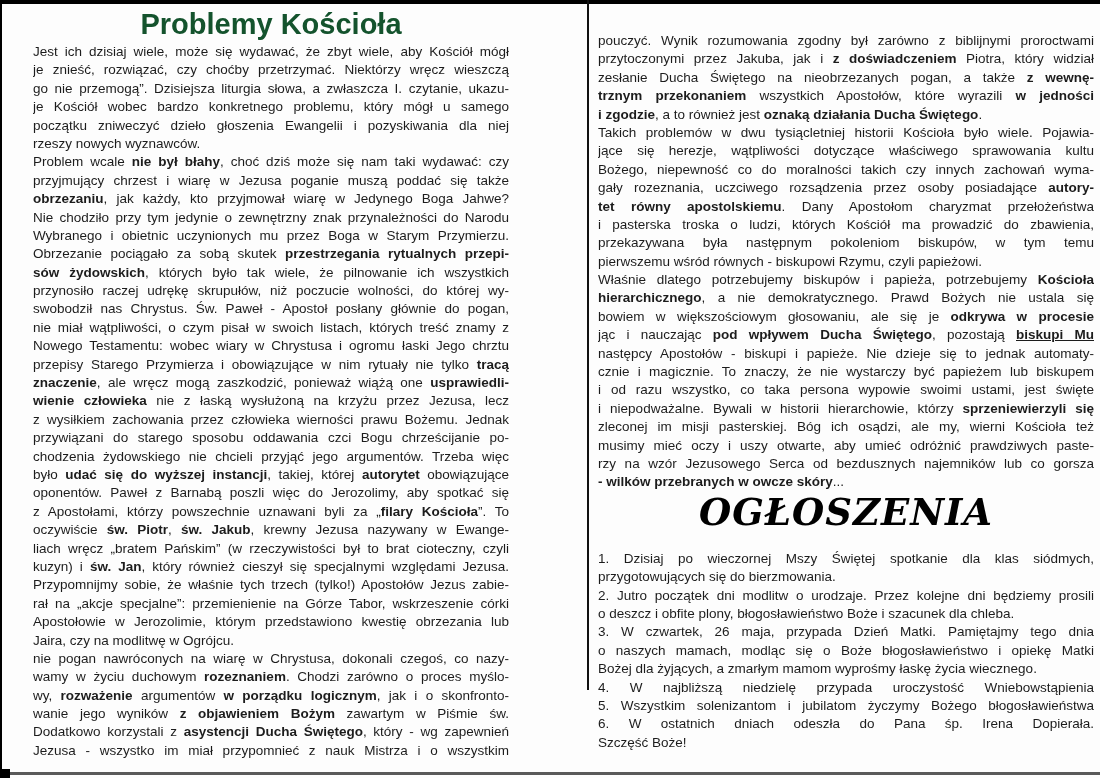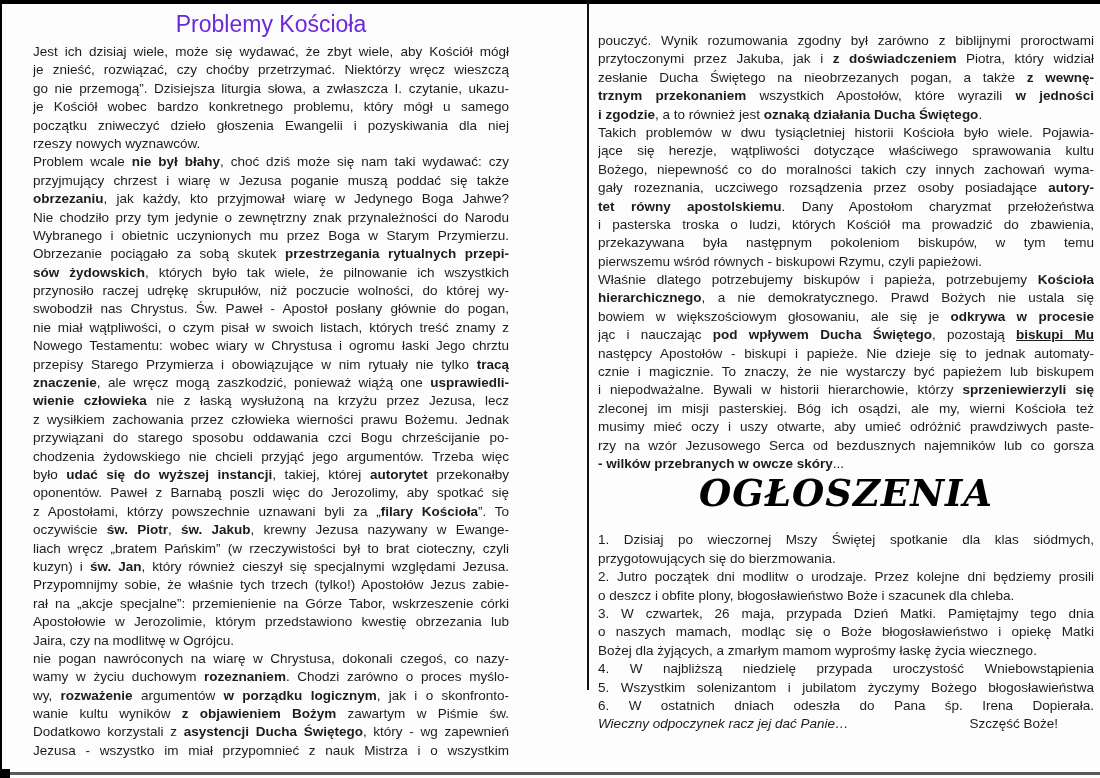--- a/index.html
+++ b/index.html
@@ -13,21 +13,21 @@
   .fold-line{position:absolute;left:587px;top:0;width:2px;height:690px;background:#111;}
   .border-bottom{position:absolute;left:0;top:772px;width:1100px;height:3px;background:#5a5a5a;}
   .corner-mark{position:absolute;left:0;top:769px;width:10px;height:9px;background:#000;}
 
   .col{position:absolute;font-size:13.5px;line-height:18.4px;}
   .col-left{left:33px;top:12px;width:476px;}
   .col-right{left:598px;top:32px;width:496px;}
 
   .article-title{
     margin:0 0 6px 0;text-align:center;
-    font-size:23px;line-height:25px;font-weight:400;color:#6d28d9;
+    font-size:29px;line-height:25px;font-weight:700;color:#14532d;
   }
   .tl{
     text-align:justify;text-align-last:justify;
     height:18.4px;overflow:hidden;white-space:normal;
   }
   .tl.tl-end{text-align-last:left;}
   .tl span.b{font-weight:700;}
   .tl span.u{text-decoration:underline;}
 
   .announcements-heading{
@@ -70,34 +70,34 @@
       <div class="tl"><span>przynosiło raczej udrękę skrupułów, niż poczucie wolności, do której wy-</span></div>
       <div class="tl"><span>swobodził nas Chrystus. Św. Paweł - Apostoł posłany głównie do pogan,</span></div>
       <div class="tl"><span>nie miał wątpliwości, o czym pisał w swoich listach, których treść znamy z</span></div>
       <div class="tl"><span>Nowego Testamentu: wobec wiary w Chrystusa i ogromu łaski Jego chrztu</span></div>
       <div class="tl"><span>przepisy Starego Przymierza i obowiązujące w nim rytuały nie tylko </span><span class="b">tracą</span></div>
       <div class="tl"><span class="b">znaczenie</span><span>, ale wręcz mogą zaszkodzić, ponieważ wiążą one </span><span class="b">usprawiedli-</span></div>
       <div class="tl"><span class="b">wienie człowieka</span><span> nie z łaską wysłużoną na krzyżu przez Jezusa, lecz</span></div>
       <div class="tl"><span>z wysiłkiem zachowania przez człowieka wierności prawu Bożemu. Jednak</span></div>
       <div class="tl"><span>przywiązani do starego sposobu oddawania czci Bogu chrześcijanie po-</span></div>
       <div class="tl"><span>chodzenia żydowskiego nie chcieli przyjąć jego argumentów. Trzeba więc</span></div>
-      <div class="tl"><span>było </span><span class="b">udać się do wyższej instancji</span><span>, takiej, której </span><span class="b">autorytet</span><span> przekonałby</span></div>
+      <div class="tl"><span>było </span><span class="b">udać się do wyższej instancji</span><span>, takiej, której </span><span class="b">autorytet</span><span> obowiązujące</span></div>
       <div class="tl"><span>oponentów. Paweł z Barnabą poszli więc do Jerozolimy, aby spotkać się</span></div>
       <div class="tl"><span>z Apostołami, którzy powszechnie uznawani byli za „</span><span class="b">filary Kościoła</span><span>”. To</span></div>
       <div class="tl"><span>oczywiście </span><span class="b">św. Piotr</span><span>, </span><span class="b">św. Jakub</span><span>, krewny Jezusa nazywany w Ewange-</span></div>
       <div class="tl"><span>liach wręcz „bratem Pańskim” (w rzeczywistości był to brat cioteczny, czyli</span></div>
       <div class="tl"><span>kuzyn) i </span><span class="b">św. Jan</span><span>, który również cieszył się specjalnymi względami Jezusa.</span></div>
       <div class="tl"><span>Przypomnijmy sobie, że właśnie tych trzech (tylko!) Apostołów Jezus zabie-</span></div>
       <div class="tl"><span>rał na „akcje specjalne”: przemienienie na Górze Tabor, wskrzeszenie córki</span></div>
       <div class="tl"><span>Apostołowie w Jerozolimie, którym przedstawiono kwestię obrzezania lub</span></div>
       <div class="tl tl-end"><span>Jaira, czy na modlitwę w Ogrójcu.</span></div>
       <div class="tl"><span>nie pogan nawróconych na wiarę w Chrystusa, dokonali czegoś, co nazy-</span></div>
       <div class="tl"><span>wamy w życiu duchowym </span><span class="b">rozeznaniem</span><span>. Chodzi zarówno o proces myślo-</span></div>
       <div class="tl"><span>wy, </span><span class="b">rozważenie</span><span> argumentów </span><span class="b">w porządku logicznym</span><span>, jak i o skonfronto-</span></div>
-      <div class="tl"><span>wanie kultu wyników </span><span class="b">z objawieniem Bożym</span><span> zawartym w Piśmie św.</span></div>
+      <div class="tl"><span>wanie jego wyników </span><span class="b">z objawieniem Bożym</span><span> zawartym w Piśmie św.</span></div>
       <div class="tl"><span>Dodatkowo korzystali z </span><span class="b">asystencji Ducha Świętego</span><span>, który - wg zapewnień</span></div>
       <div class="tl"><span>Jezusa - wszystko im miał przypomnieć z nauk Mistrza i o wszystkim</span></div>
     </div>
 </div>
 
 <div class="col col-right">
   <div>
       <div class="tl"><span>pouczyć. Wynik rozumowania zgodny był zarówno z biblijnymi proroctwami</span></div>
       <div class="tl"><span>przytoczonymi przez Jakuba, jak i </span><span class="b">z doświadczeniem</span><span> Piotra, który widział</span></div>
       <div class="tl"><span>zesłanie Ducha Świętego na nieobrzezanych pogan, a także </span><span class="b">z wewnę-</span></div>
@@ -110,36 +110,36 @@
       <div class="tl"><span class="b">tet równy apostolskiemu</span><span>. Dany Apostołom charyzmat przełożeństwa</span></div>
       <div class="tl"><span>i pasterska troska o ludzi, których Kościół ma prowadzić do zbawienia,</span></div>
       <div class="tl"><span>przekazywana była następnym pokoleniom biskupów, w tym temu</span></div>
       <div class="tl tl-end"><span>pierwszemu wśród równych - biskupowi Rzymu, czyli papieżowi.</span></div>
       <div class="tl"><span>Właśnie dlatego potrzebujemy biskupów i papieża, potrzebujemy </span><span class="b">Kościoła</span></div>
       <div class="tl"><span class="b">hierarchicznego</span><span>, a nie demokratycznego. Prawd Bożych nie ustala się</span></div>
       <div class="tl"><span>bowiem w większościowym głosowaniu, ale się je </span><span class="b">odkrywa w procesie</span></div>
       <div class="tl"><span>jąc i nauczając </span><span class="b">pod wpływem Ducha Świętego</span><span>, pozostają </span><span class="b u">biskupi Mu</span></div>
       <div class="tl"><span>następcy Apostołów - biskupi i papieże. Nie dzieje się to jednak automaty-</span></div>
       <div class="tl"><span>cznie i magicznie. To znaczy, że nie wystarczy być papieżem lub biskupem</span></div>
+      <div class="tl"><span>i od razu wszystko, co taka persona wypowie swoimi ustami, jest święte</span></div>
       <div class="tl"><span>i niepodważalne. Bywali w historii hierarchowie, którzy </span><span class="b">sprzeniewierzyli się</span></div>
       <div class="tl"><span>zleconej im misji pasterskiej. Bóg ich osądzi, ale my, wierni Kościoła też</span></div>
       <div class="tl"><span>musimy mieć oczy i uszy otwarte, aby umieć odróżnić prawdziwych paste-</span></div>
       <div class="tl"><span>rzy na wzór Jezusowego Serca od bezdusznych najemników lub co gorsza</span></div>
       <div class="tl tl-end"><span class="b">- wilków przebranych w owcze skóry</span><span>...</span></div>
     </div>
   <h2 class="announcements-heading">OGŁOSZENIA</h2>
   <div>
       <div class="tl"><span>1. Dzisiaj po wieczornej Mszy Świętej spotkanie dla klas siódmych,</span></div>
       <div class="tl tl-end"><span>przygotowujących się do bierzmowania.</span></div>
       <div class="tl"><span>2. Jutro początek dni modlitw o urodzaje. Przez kolejne dni będziemy prosili</span></div>
       <div class="tl tl-end"><span>o deszcz i obfite plony, błogosławieństwo Boże i szacunek dla chleba.</span></div>
       <div class="tl"><span>3. W czwartek, 26 maja, przypada Dzień Matki. Pamiętajmy tego dnia</span></div>
       <div class="tl"><span>o naszych mamach, modląc się o Boże błogosławieństwo i opiekę Matki</span></div>
       <div class="tl tl-end"><span>Bożej dla żyjących, a zmarłym mamom wyprośmy łaskę życia wiecznego.</span></div>
       <div class="tl"><span>4. W najbliższą niedzielę przypada uroczystość Wniebowstąpienia</span></div>
       <div class="tl"><span>5. Wszystkim solenizantom i jubilatom życzymy Bożego błogosławieństwa</span></div>
       <div class="tl"><span>6. W ostatnich dniach odeszła do Pana śp. Irena Dopierała.</span></div>
     </div>
   <div class="footer-line">
-    <span class="prayer">Wieczny odpoczynek racz jej dać Panie…</span>
     <span class="blessing">Szczęść Boże!</span>
   </div>
 </div>
 
 </body></html>

